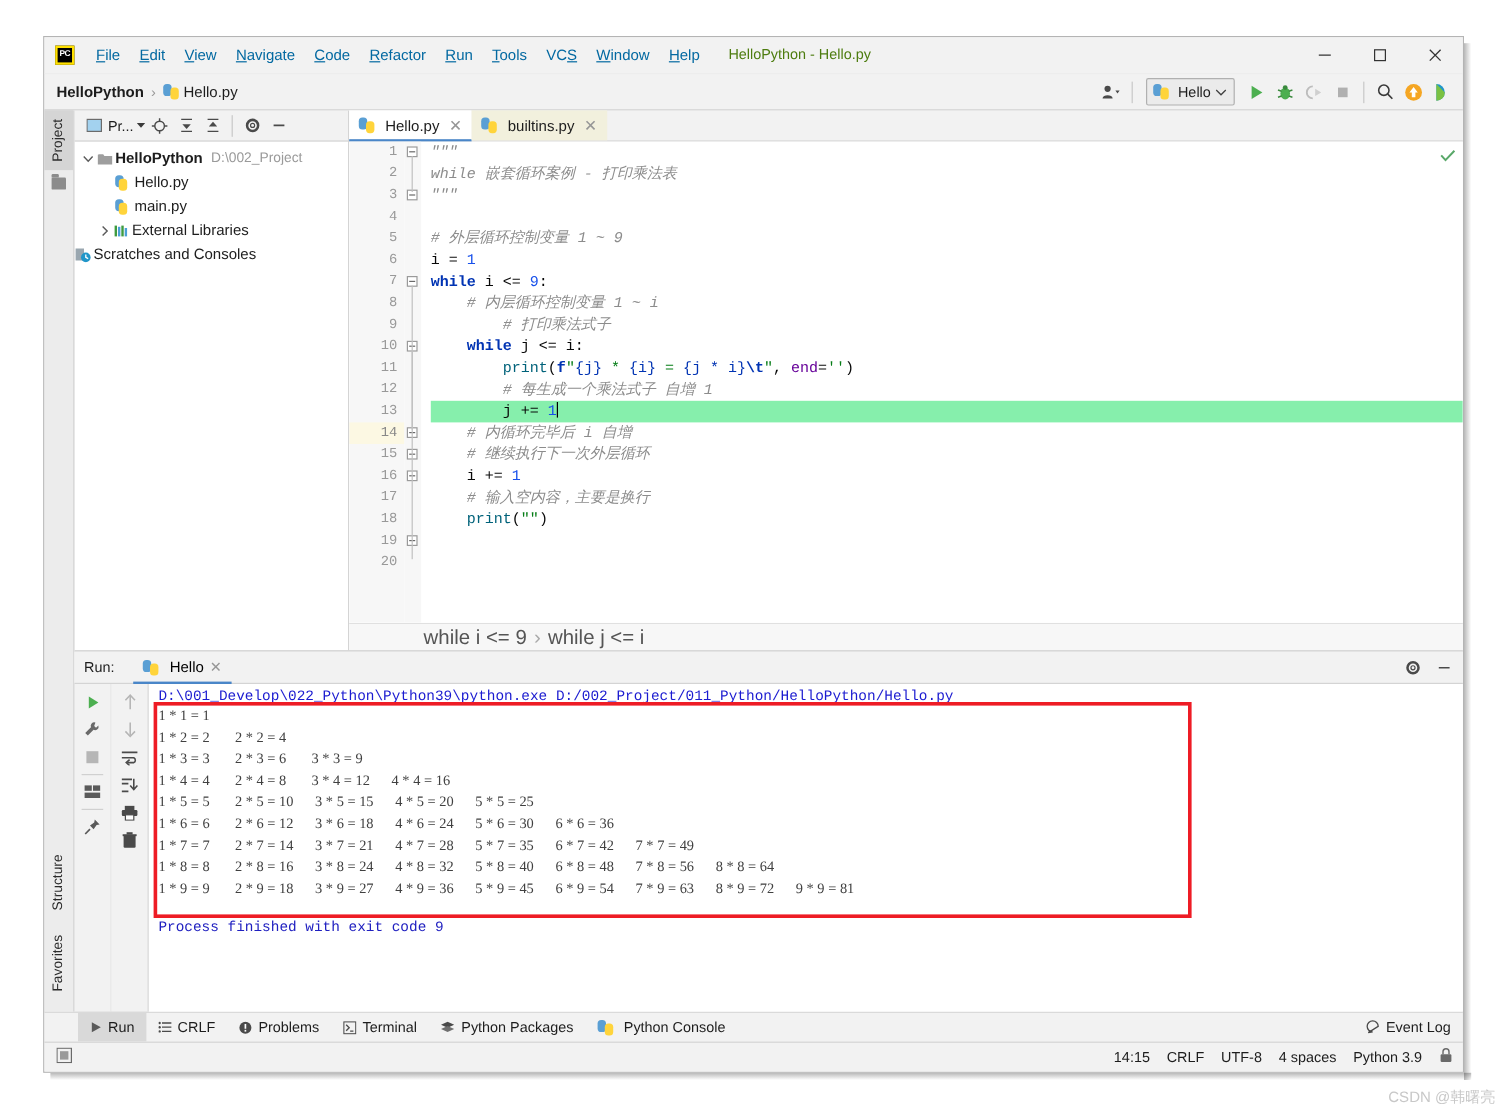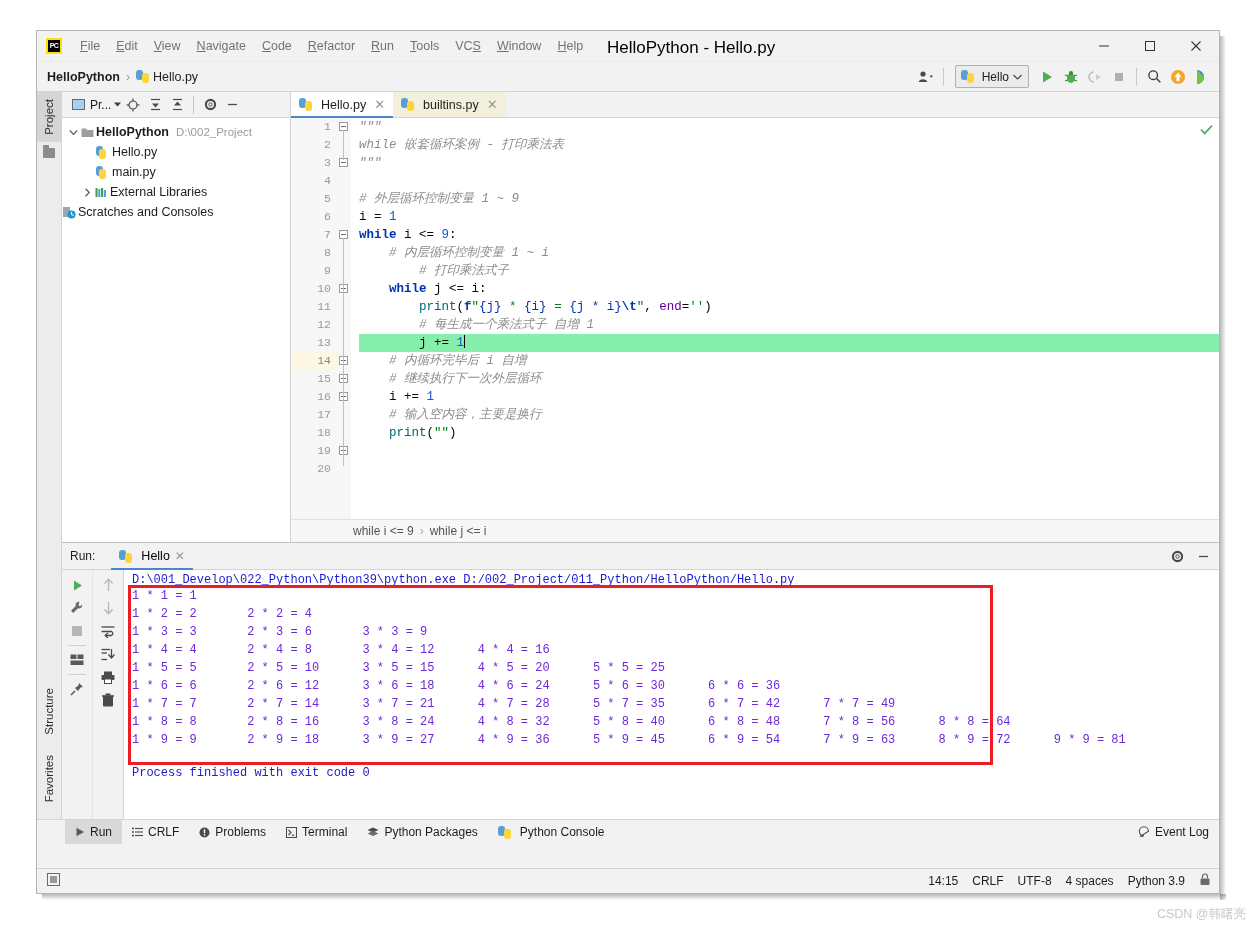--- a/index.html
+++ b/index.html
@@ -34,27 +34,27 @@
     border-bottom: 1px solid #ececec;
   }
   .pc-logo {
     width: 16px; height: 16px; margin-left: 9px; margin-right: 10px;
     background: #000; border: 2px solid #ffe000; box-sizing: border-box;
     color: #fff; font-size: 7px; font-weight: bold; line-height: 12px;
     text-align: center; letter-spacing: -0.5px;
     font-family: "Liberation Sans", sans-serif;
   }
   .menu-item {
-    font-size: 12.5px; color: #737373; padding: 3px 8px; cursor: default;
+    font-size: 12.5px; color: #0369a1; padding: 3px 8px; cursor: default;
     white-space: nowrap;
   }
   .menu-item .mn { text-decoration: underline; }
   .win-title {
     position: absolute; left: 570px; top: 7px;
-    font-size: 17px; color: #000000;
+    font-size: 12px; color: #4d7c0f;
   }
   .wbtns { position: absolute; right: 0; top: 0; display: flex; height: 30px; }
   .wbtn { width: 46px; height: 30px; display:flex; align-items:center; justify-content:center; }
   .wbtn svg { display:block; }
 
   
   .navbar {
     height: 29px; display: flex; align-items: center; background: #f2f2f2;
     position: relative; flex: none; border-bottom: 1px solid #d4d4d4;
   }
@@ -147,21 +147,21 @@
   .fn  { color:#00627a; }
   .pun { color:#080808; }
   .fstr-b { color:#0033b3; font-weight:bold; }
   .fbrace { color:#0033b3; }
   .kwarg { color:#660099; }
   .esc { color:#0033b3; font-weight:bold; }
   .caret { display:inline-block; width:1px; height:13px; background:#000; vertical-align:-2px; }
   .rightmark { position:absolute; right:6px; top:4px; color:#5a9a3a; font-size:14px; }
 
   .breadcrumbbar { height: 22px; background:#f7f7f7; border-top:1px solid #e0e0e0; flex:none;
-                   display:flex; align-items:center; padding-left: 62px; font-size:12px; color:#555; }
+                   display:flex; align-items:flex-end; padding-left: 62px; font-size:17px; color:#555; }
   .bc-sep { color:#aaa; margin:0 6px; }
 
   
   .runpanel { flex:1; display:flex; flex-direction:column; min-height:0; background:#fff;
               border-top:1px solid #c0c0c0; }
   .runhdr { height:26px; background:#f2f2f2; display:flex; align-items:center; position:relative;
             border-bottom:1px solid #d4d4d4; flex:none; }
   .runhdr .rl { font-size:12px; color:#1d1d1d; margin-left:8px; }
   .runtab { display:flex; align-items:center; gap:5px; margin-left:16px; padding: 0 8px; height:26px;
             font-size:12.5px; position:relative; }
@@ -171,32 +171,32 @@
   .runbody { flex:1; display:flex; min-height:0; }
   .runtools { width:30px; background:#f2f2f2; flex:none; display:flex; flex-direction:column;
               align-items:center; padding-top:4px; gap:1px; border-right:1px solid #e4e4e4; }
   .runtools2 { width:30px; background:#f2f2f2; flex:none; display:flex; flex-direction:column;
               align-items:center; padding-top:4px; gap:1px; border-right:1px solid #d4d4d4; }
   .rti { width:24px;height:22px;display:flex;align-items:center;justify-content:center; }
   .rsep { width:18px; height:1px; background:#d0d0d0; margin:2px 0; }
   .console { flex:1; position:relative; background:#fff; overflow:hidden;
              font-family:"Liberation Mono", monospace; font-size:12px; }
   .cmdline { color:#1a1ad0; padding: 3px 0 0 8px; white-space:pre; }
-  .outline { color:#6d28d9; padding-left:8px; white-space:pre; line-height:18px; }
+  .outline { color:#404040; padding-left:8px; white-space:pre; line-height:18px;font-family:Liberation Serif, serif; }
   .procline { color:#2020c0; padding-left:8px; white-space:pre; margin-top:17px; }
   .redbox { position:absolute; left:4px; top:15px; width:865px; height:180px;
             border:3px solid #ee1c25; box-sizing:border-box; pointer-events:none; }
 
   
   .toolbar-bottom { height:24px; background:#f2f2f2; border-top:1px solid #d4d4d4; display:flex;
                     align-items:center; flex:none; }
   .tbtn { display:flex; align-items:center; gap:5px; font-size:12px; color:#1d1d1d; padding: 0 10px; height:24px; }
   .tbtn.active { background:#d9d9d9; }
   .statusbar { height:24px; background:#f2f2f2; border-top:1px solid #d4d4d4; display:flex;
-               align-items:center; position:relative; flex:none; font-size:12px; color:#1d1d1d;margin-top:24px; }
+               align-items:center; position:relative; flex:none; font-size:12px; color:#1d1d1d; }
   .sb-right { position:absolute; right:8px; display:flex; align-items:center; gap:14px; }
 
   .watermark { position:absolute; right:10px; bottom:6px; font-size:12.5px; color:#c8c8c8; }
 </style>
 </head>
 <body>
 
 <div id="root">
 
   <div id="shadow-r"></div>
@@ -631,21 +631,21 @@
                   <div class="outline">1 * 1 = 1</div>
                   <div class="outline">1 * 2 = 2       2 * 2 = 4</div>
                   <div class="outline">1 * 3 = 3       2 * 3 = 6       3 * 3 = 9</div>
                   <div class="outline">1 * 4 = 4       2 * 4 = 8       3 * 4 = 12      4 * 4 = 16</div>
                   <div class="outline">1 * 5 = 5       2 * 5 = 10      3 * 5 = 15      4 * 5 = 20      5 * 5 = 25</div>
                   <div class="outline">1 * 6 = 6       2 * 6 = 12      3 * 6 = 18      4 * 6 = 24      5 * 6 = 30      6 * 6 = 36</div>
                   <div class="outline">1 * 7 = 7       2 * 7 = 14      3 * 7 = 21      4 * 7 = 28      5 * 7 = 35      6 * 7 = 42      7 * 7 = 49</div>
                   <div class="outline">1 * 8 = 8       2 * 8 = 16      3 * 8 = 24      4 * 8 = 32      5 * 8 = 40      6 * 8 = 48      7 * 8 = 56      8 * 8 = 64</div>
                   <div class="outline">1 * 9 = 9       2 * 9 = 18      3 * 9 = 27      4 * 9 = 36      5 * 9 = 45      6 * 9 = 54      7 * 9 = 63      8 * 9 = 72      9 * 9 = 81</div>
                 </div>
-              <div class="procline">Process finished with exit code 0</div>
+              <div class="procline">Process finished with exit code 9</div>
               <div class="redbox"></div>
             </div>
           </div>
         </div>
       </div>
     </div>
 
     <div class="toolbar-bottom">
       <div style="width:28px"></div>
       <div class="tbtn active">

